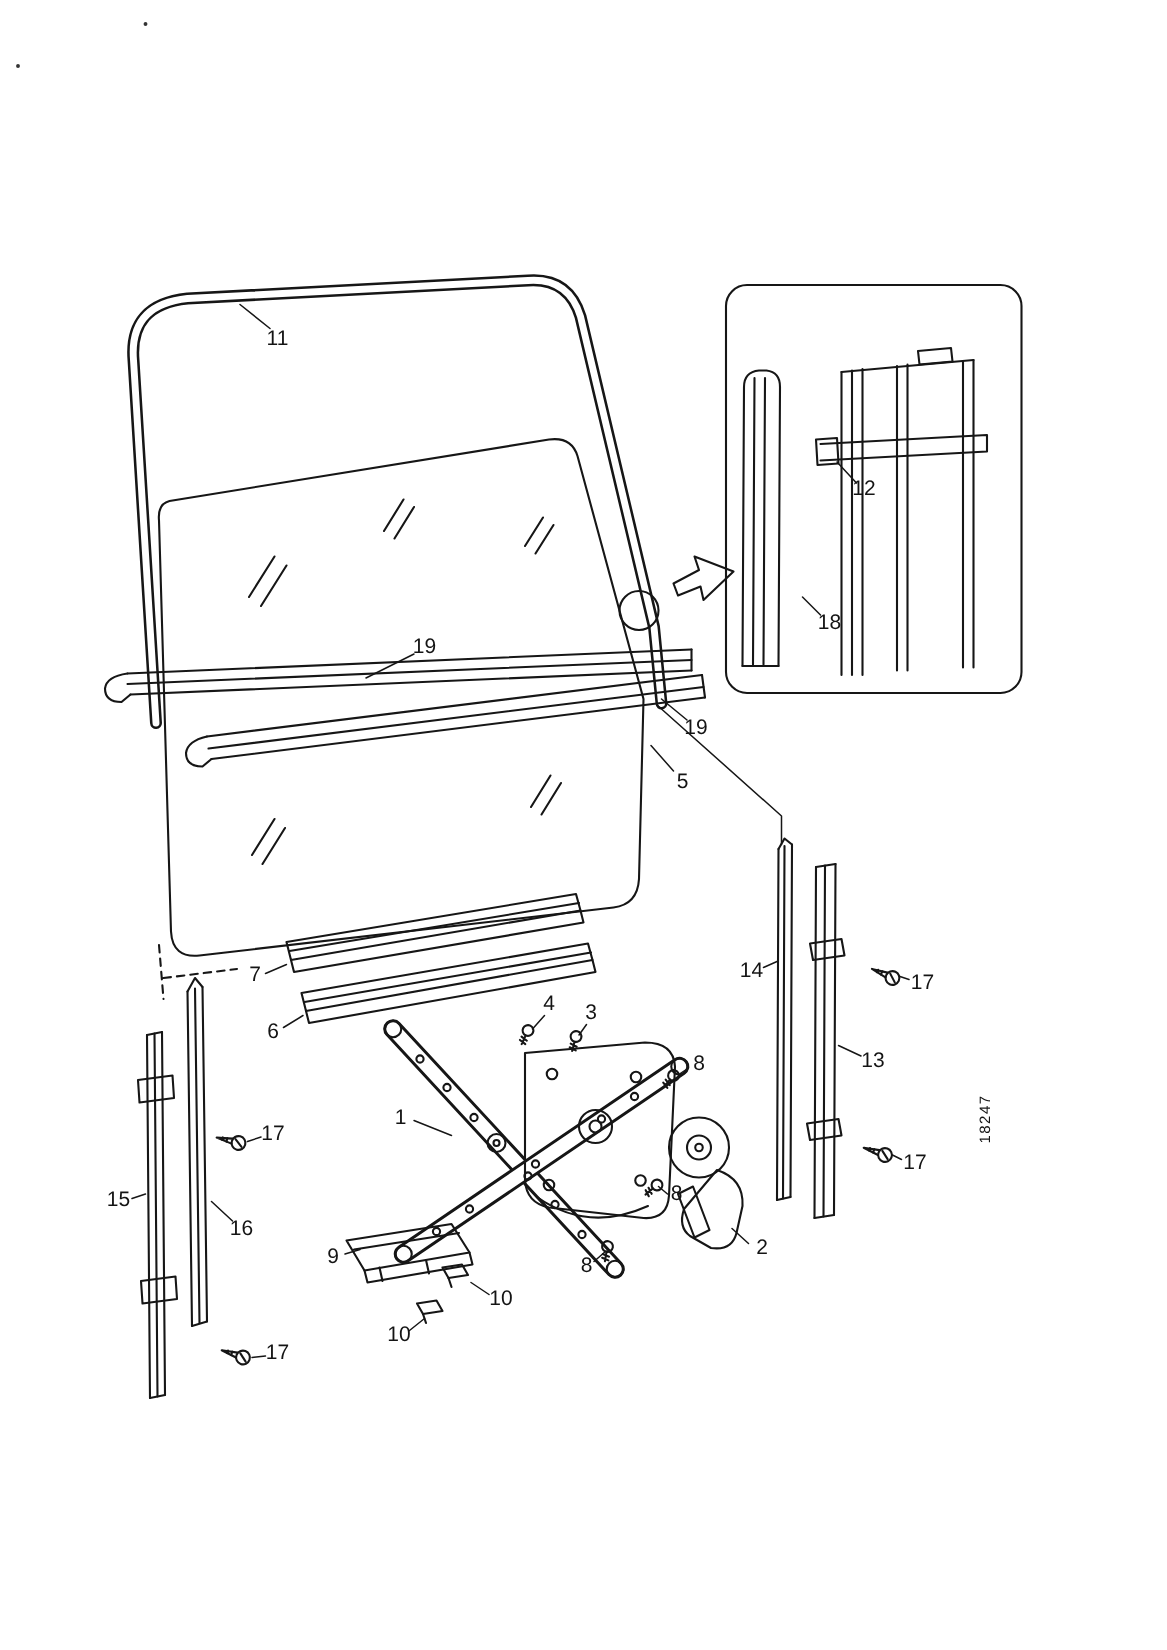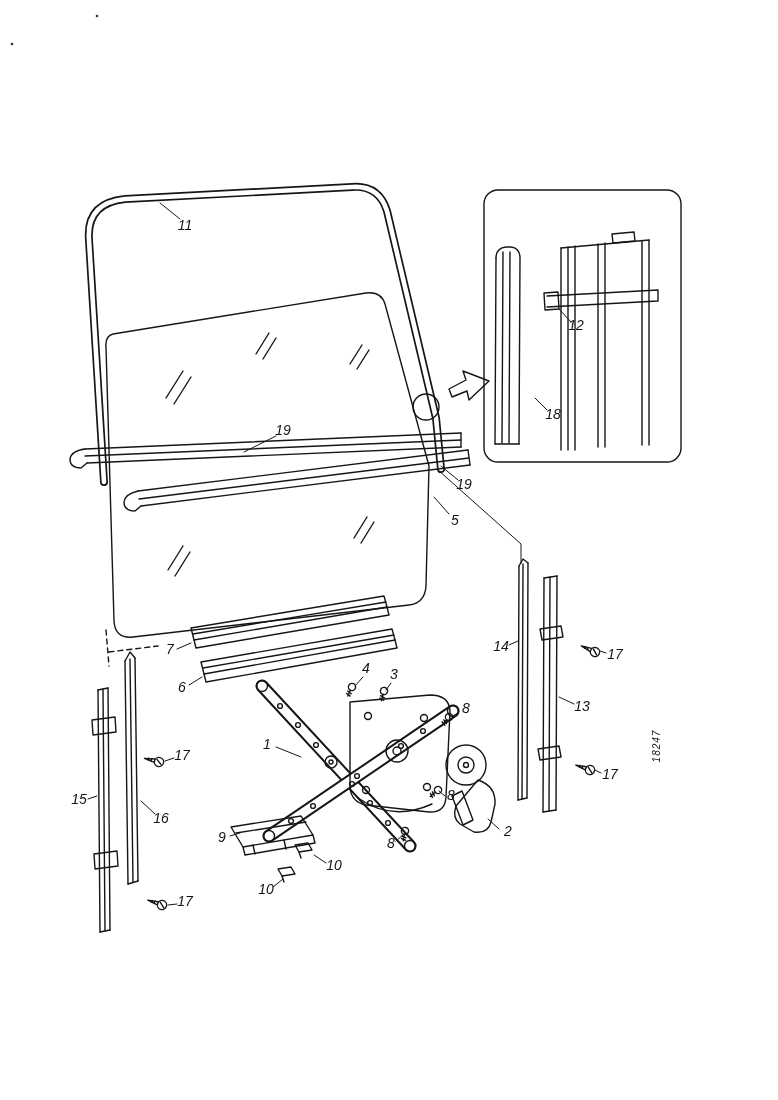--- a/index.html
+++ b/index.html
@@ -1,17 +1,17 @@
 <!DOCTYPE html>
 <html><head>
 <meta charset="utf-8">
 <style>
   html,body{margin:0;padding:0;background:#ffffff;}
   .page{position:relative;width:778px;height:972px;background:#ffffff;overflow:hidden;
-        font-family:"Liberation Sans",sans-serif;font-style:italic;}
+        font-family:"Liberation Sans",sans-serif;}
   svg{display:block;}
   .callout{font-family:"Liberation Sans",sans-serif;font-size:14px;fill:#141414;stroke:none;}
   .drawno{font-family:"Liberation Sans",sans-serif;font-size:10px;fill:#141414;stroke:none;letter-spacing:1px;}
 </style>
 </head>
 <body>
 
 <div class="page">
 <svg width="778" height="1100" viewBox="0 0 778 1100">
   <defs>

